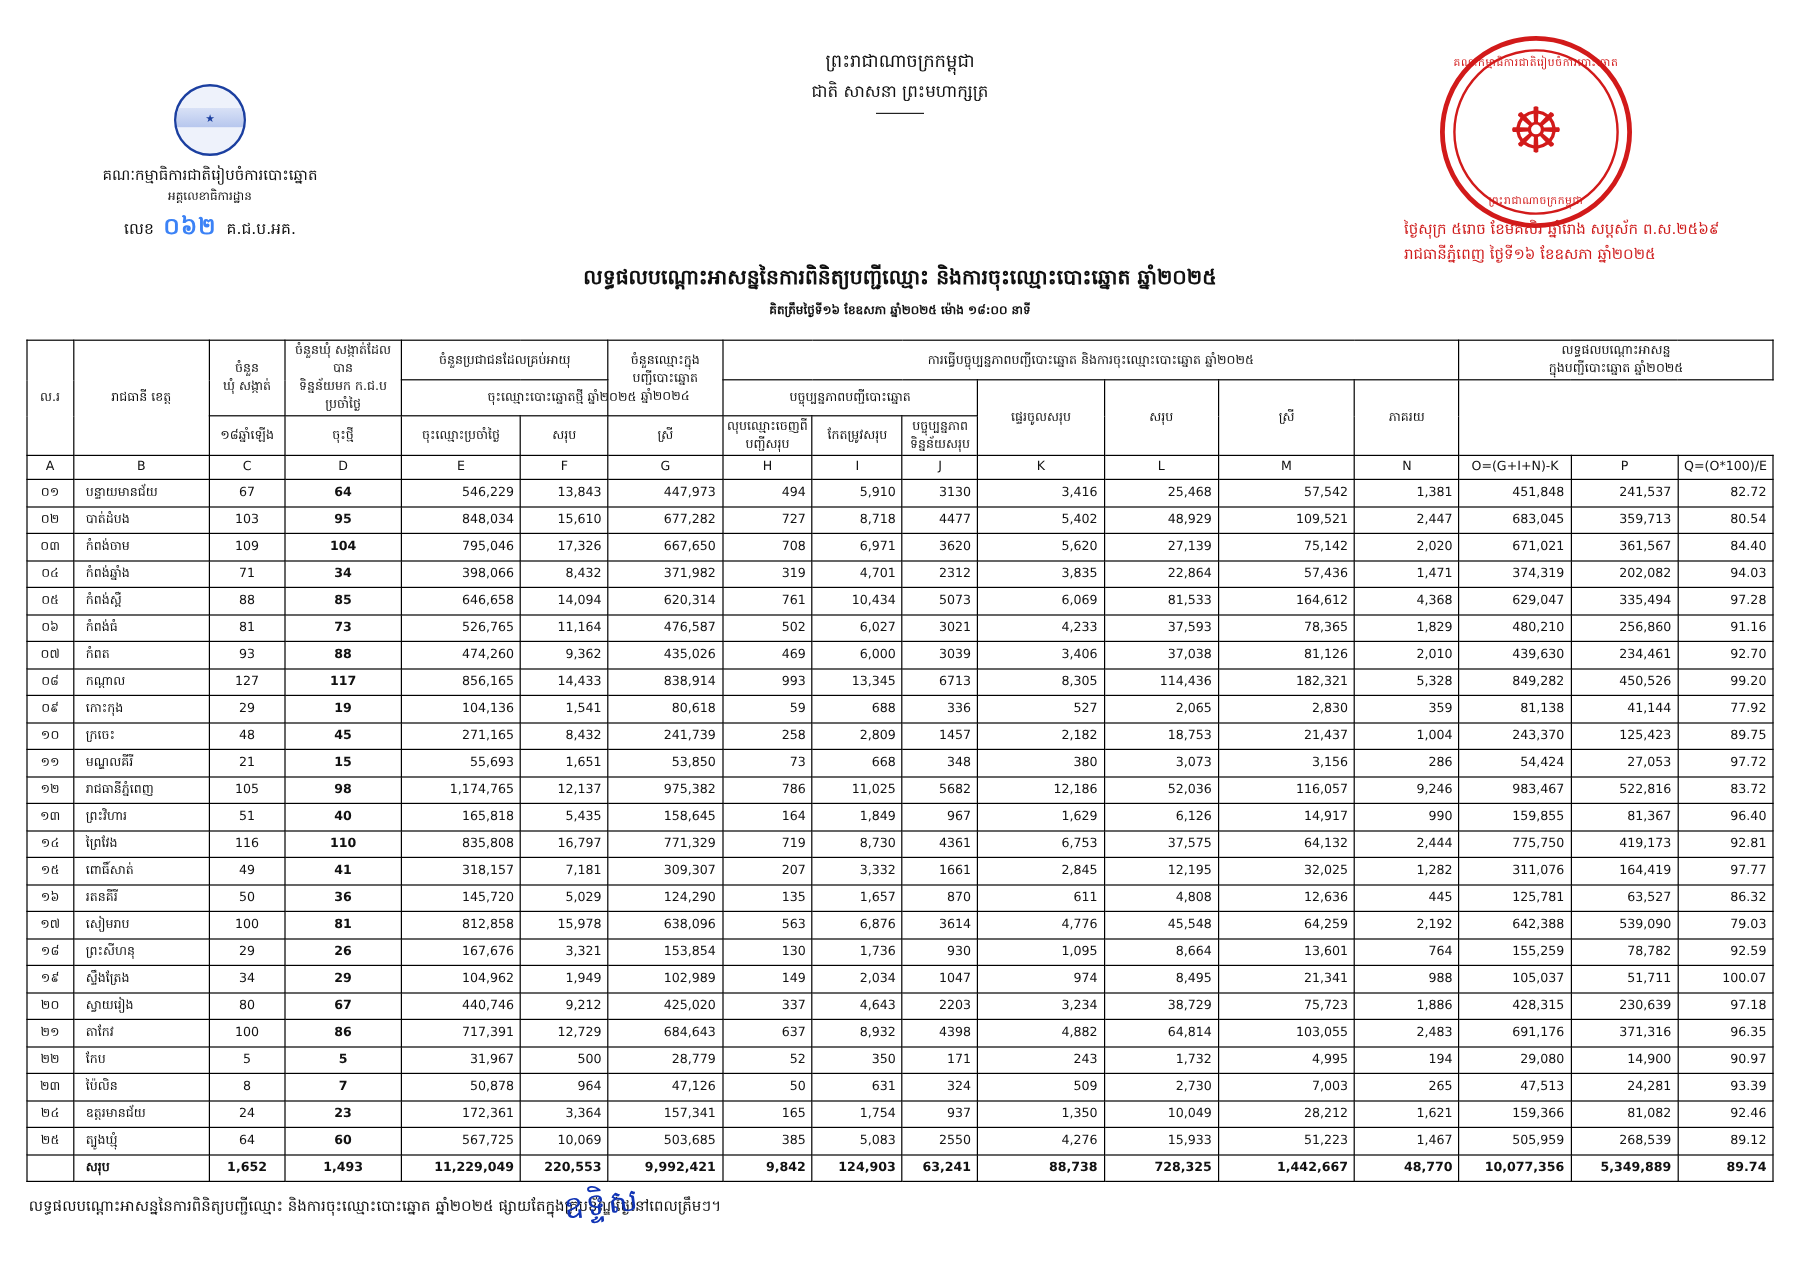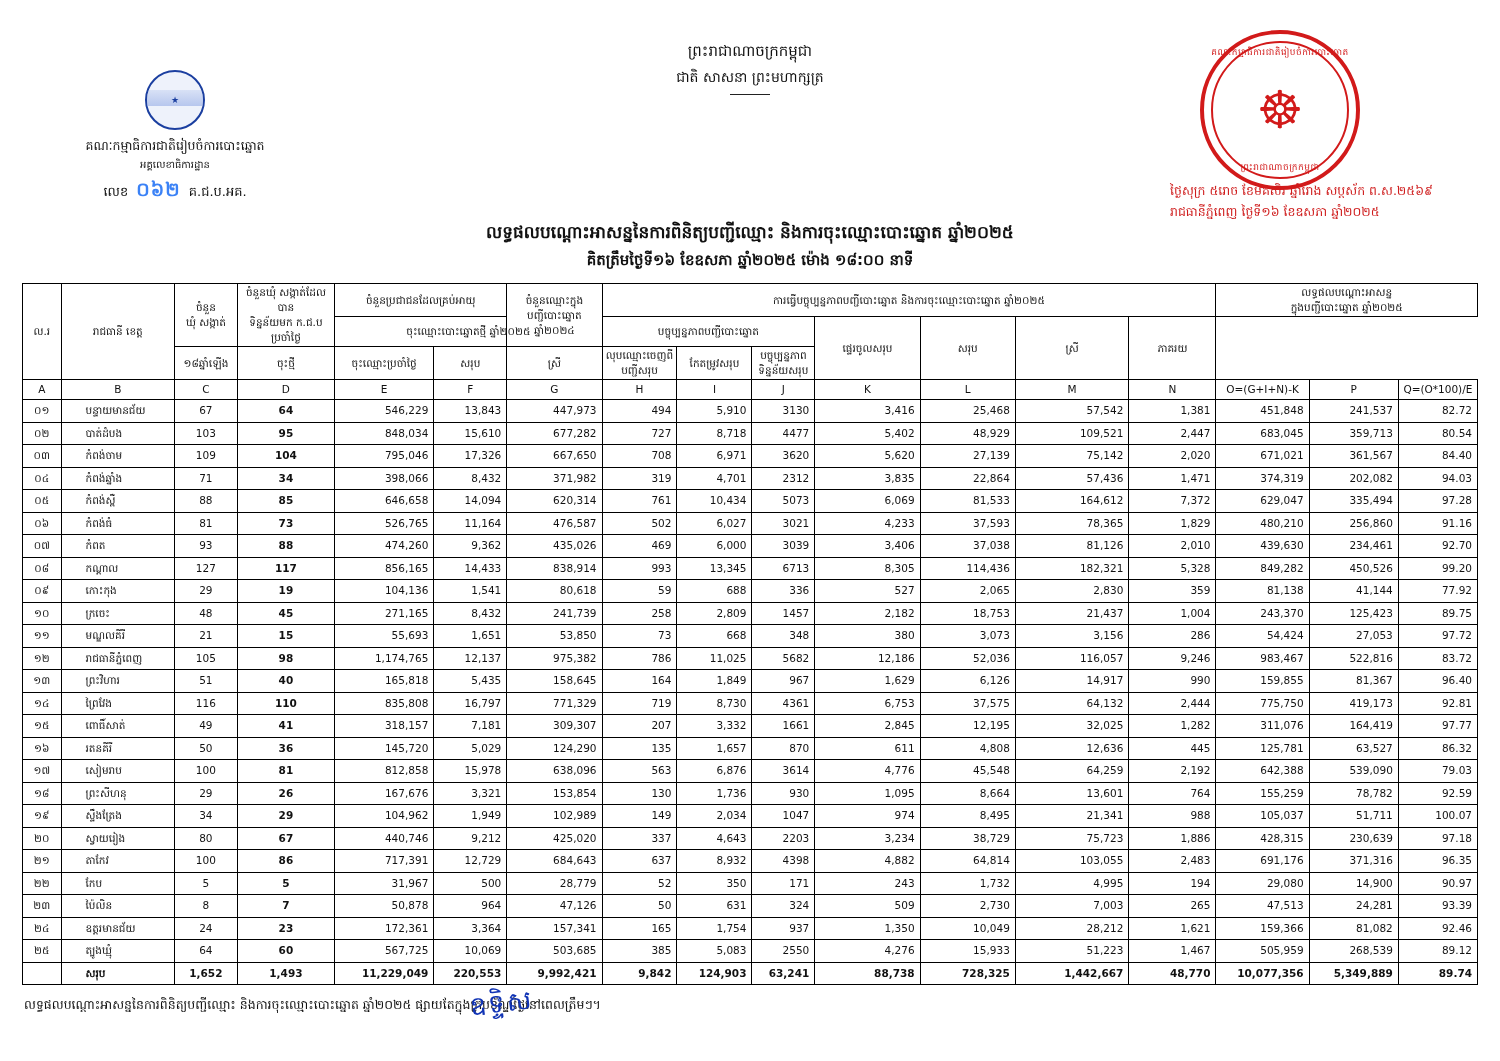--- a/index.html
+++ b/index.html
@@ -75,41 +75,41 @@
   .seal-date{
     position:absolute;right:30px;top:180px;width:300px;text-align:left;
     color:#cf1d1d;font-size:12.5px;line-height:21px;
   }
 
   
   .title{
     text-align:center;font-size:17px;font-weight:bold;margin-top:2px;line-height:30px;
   }
   .subtitle{
-    text-align:center;font-size:15px;font-weight:bold;line-height:26px;margin-bottom:10px;
+    text-align:center;font-size:10px;font-weight:bold;line-height:26px;margin-bottom:10px;
   }
 
   
   .tablewrap{padding:0 22px;}
   table{
     border-collapse:collapse;width:1456px;table-layout:fixed;
     font-size:10.5px;
   }
   th,td{
     border:1px solid #000;padding:1px 3px;line-height:15px;
     vertical-align:middle;
   }
   thead th{
     text-align:center;font-weight:normal;font-size:10.5px;
   }
   .rowletters td{text-align:center;font-size:10.5px;height:17px;}
   tbody td{height:19.5px;}
   td.num{text-align:right;padding-right:5px;}
   td.ctr{text-align:center;}
-  td.name{text-align:left;padding-left:24px;}
+  td.name{text-align:left;padding-left:10px;}
   tbody tr.total td{font-weight:bold;}
   .bold{font-weight:bold;}
 
   
   .footer{
     margin-top:12px;padding-left:24px;font-size:12.5px;position:relative;height:80px;
   }
   .sig{
     position:absolute;left:470px;top:-10px;color:#1134b5;
     font-family:"DejaVu Serif","Liberation Serif",serif;
@@ -327,21 +327,21 @@
             <td class="ctr bold">85</td>
             <td class="num">646,658</td>
             <td class="num">14,094</td>
             <td class="num">620,314</td>
             <td class="num">761</td>
             <td class="num">10,434</td>
             <td class="num">5073</td>
             <td class="num">6,069</td>
             <td class="num">81,533</td>
             <td class="num">164,612</td>
-            <td class="num">7,372</td>
+            <td class="num">4,368</td>
             <td class="num">629,047</td>
             <td class="num">335,494</td>
             <td class="num">97.28</td>
           </tr>
           <tr>
             <td class="ctr">០៦</td>
             <td class="name">កំពង់ធំ</td>
             <td class="ctr">81</td>
             <td class="ctr bold">73</td>
             <td class="num">526,765</td>

